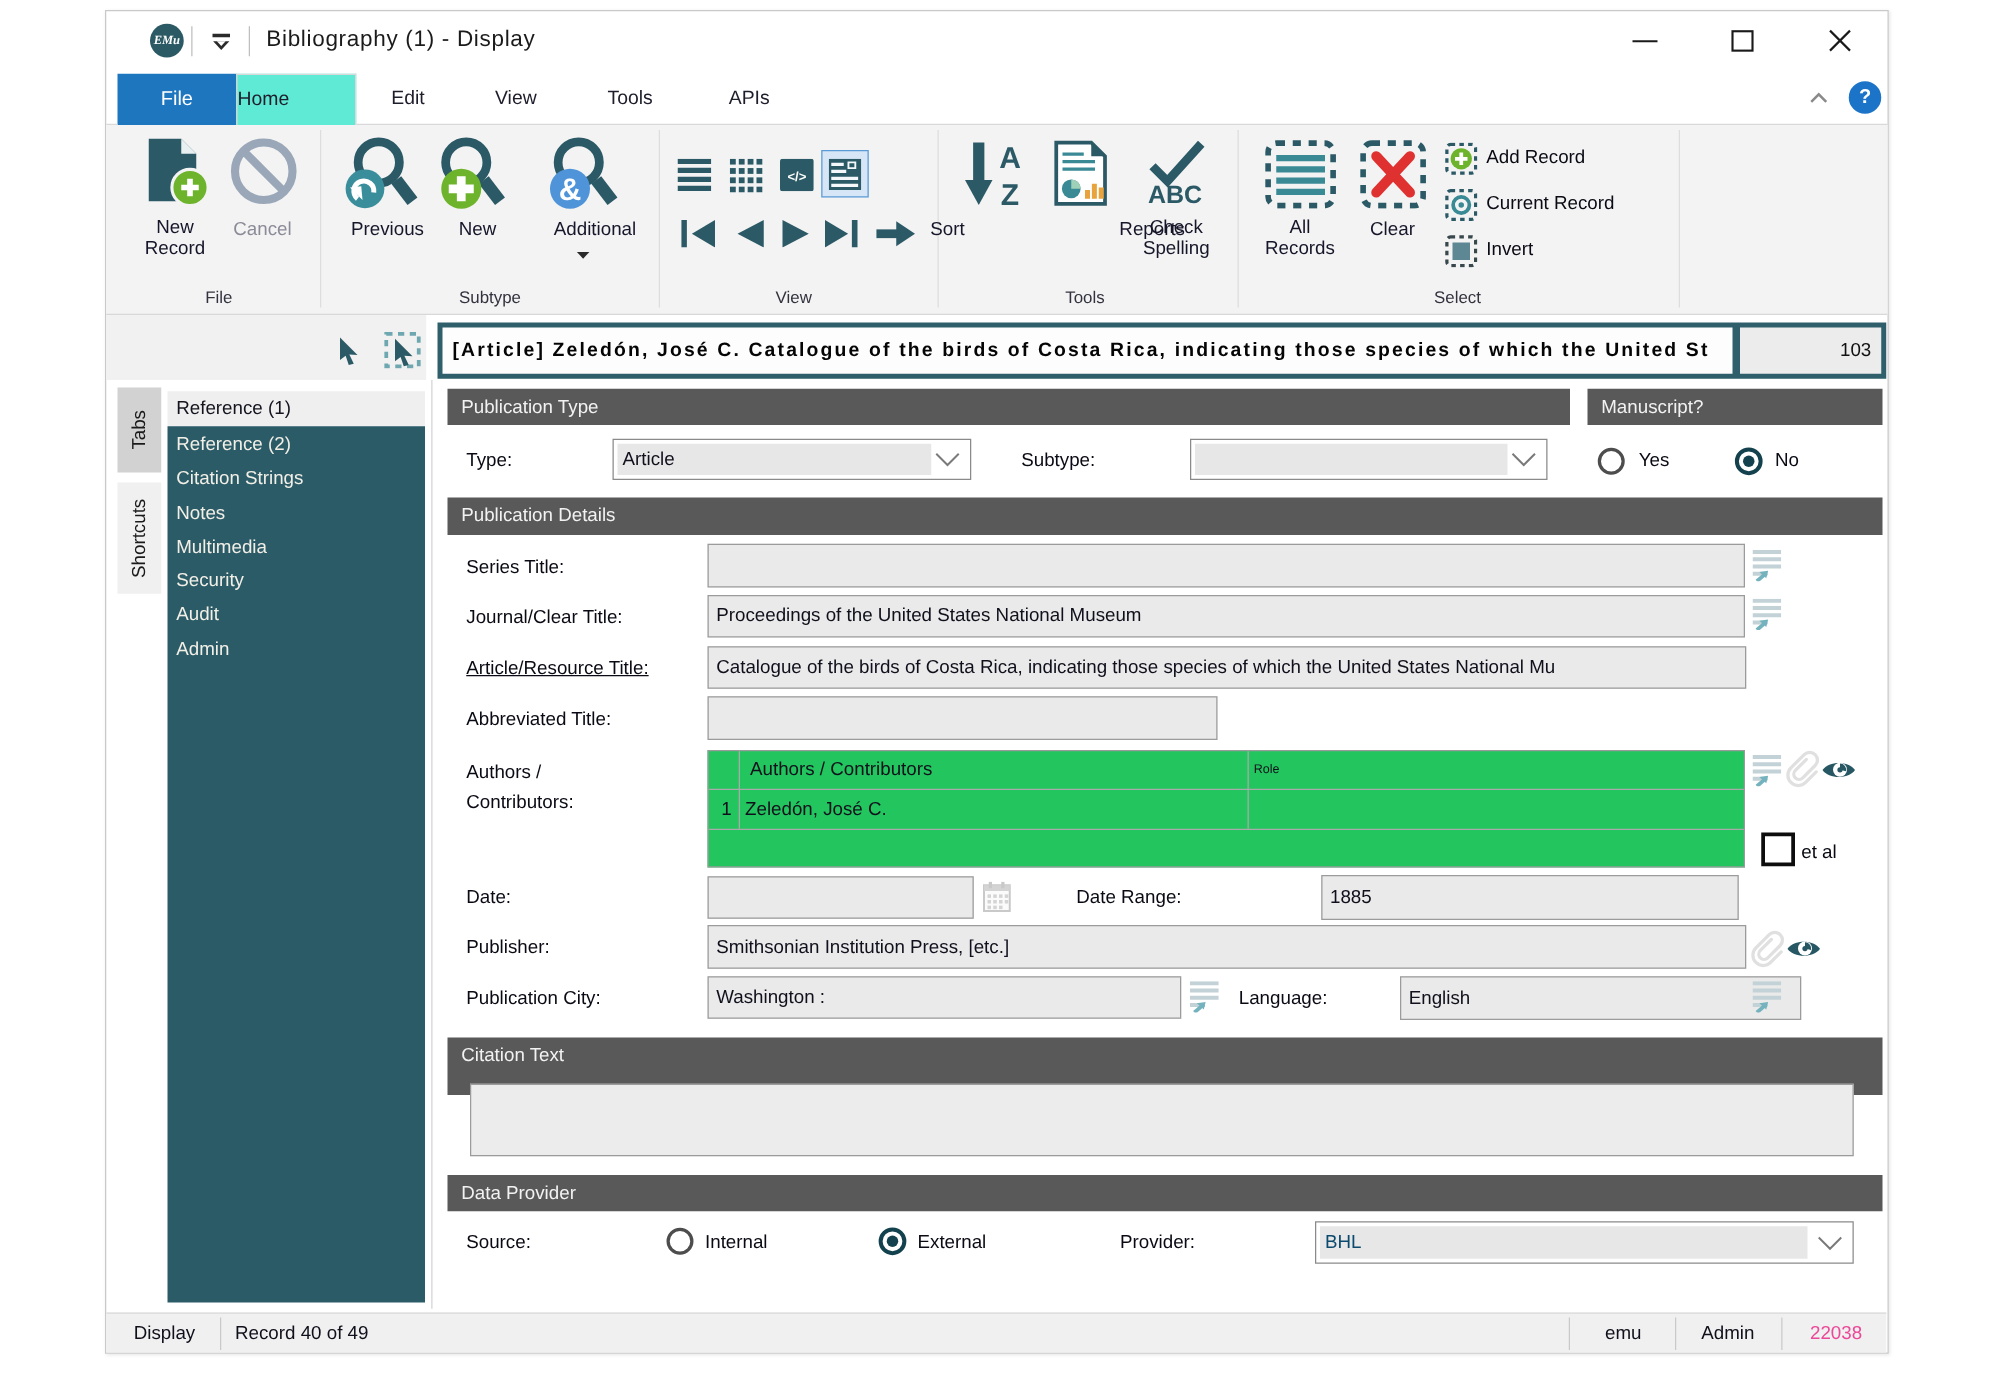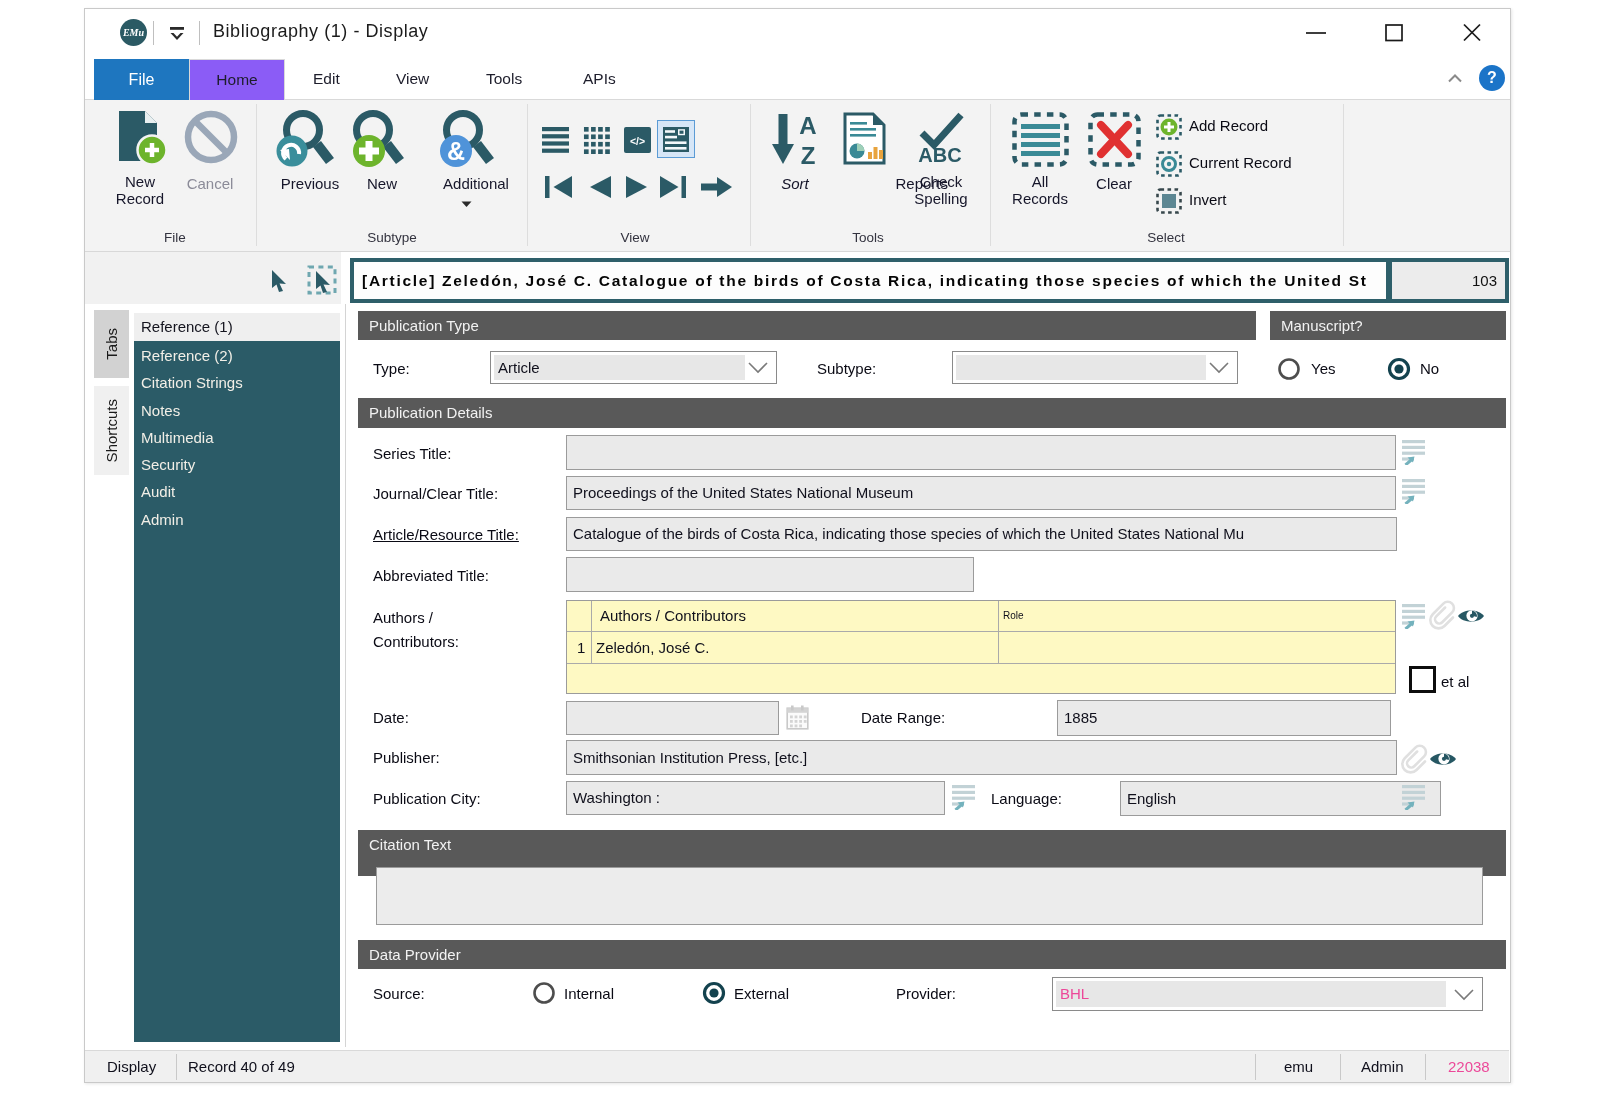--- a/index.html
+++ b/index.html
@@ -38,21 +38,21 @@
 </svg>
 <svg class="abs" style="left:1384px;top:23px;" width="20" height="19" viewBox="0 0 20 19">
   <rect x="2" y="2" width="16" height="15.5" fill="none" stroke="#1a1a1a" stroke-width="1.7"></rect>
 </svg>
 <svg class="abs" style="left:1462px;top:23px;" width="20" height="19" viewBox="0 0 20 19">
   <line x1="2" y1="1.5" x2="18" y2="17.5" stroke="#1a1a1a" stroke-width="1.7"></line>
   <line x1="18" y1="1.5" x2="2" y2="17.5" stroke="#1a1a1a" stroke-width="1.7"></line>
 </svg>
 
 <div class="abs" style="left:94px;top:59px;width:95px;height:41px;background:#1e76bf;color:#ffffff;font-size:16px;text-align:center;line-height:41px;">File</div>
-<div class="abs" style="left:189px;top:59px;width:96px;height:41px;background:#8b5cf6;border:1px solid #d9d9d9;border-bottom:none;box-sizing:border-box;color:#1d1d2b;font-size:15.5px;text-align:center;line-height:40px;">Home</div>
+<div class="abs" style="left:189px;top:59px;width:96px;height:41px;background:#5eead4;border:1px solid #d9d9d9;border-bottom:none;box-sizing:border-box;color:#1d1d2b;font-size:15.5px;line-height:40px;">Home</div>
 <div class="tabtxt" style="left:313px;top:70px;">Edit</div>
 <div class="tabtxt" style="left:396px;top:70px;">View</div>
 <div class="tabtxt" style="left:486px;top:70px;">Tools</div>
 <div class="tabtxt" style="left:583px;top:70px;">APIs</div>
 <svg class="abs" style="left:1446px;top:72px;" width="18" height="13" viewBox="0 0 18 13">
   <path d="M3 9.5 L9 3.5 L15 9.5" fill="none" stroke="#8a8a8a" stroke-width="2"></path>
 </svg>
 <div class="abs" style="left:1479px;top:65px;width:26px;height:26px;border-radius:50%;background:#1b74c8;color:#ffffff;font-size:16px;font-weight:bold;text-align:center;line-height:26px;">?</div>
 
 <div class="abs" style="left:85px;top:100px;width:1425px;height:152px;background:#f3f3f3;border-bottom:1px solid #d8d8d8;box-sizing:border-box;"></div>
@@ -171,21 +171,21 @@
   <rect x="0" y="7.5" width="17" height="7" fill="#2b5a66"></rect>
   <path d="M16 1 L31 11 L16 21 Z" fill="#2b5a66"></path>
 </svg>
 
 <svg class="abs" style="left:772px;top:112px;" width="46" height="54" viewBox="0 0 46 54">
   <rect x="6.5" y="2" width="9" height="33" fill="#2b5a66"></rect>
   <path d="M0 32 L11 52 L22 32 Z" fill="#2b5a66"></path>
   <text x="36" y="22" font-size="24" font-weight="bold" fill="#2b5a66" text-anchor="middle" font-family="Liberation Sans">A</text>
   <text x="36" y="52" font-size="24" font-weight="bold" fill="#2b5a66" text-anchor="middle" font-family="Liberation Sans">Z</text>
 </svg>
-<div class="btnlbl" style="left:755px;top:176px;width:80px;font-style:italic;">Sort</div>
+<div class="btnlbl" style="left:718px;top:176px;width:80px;">Sort</div>
 <svg class="abs" style="left:843px;top:112px;" width="43" height="53" viewBox="0 0 43 53">
   <path d="M2 2 H30 L41 13 V51 H2 Z" fill="#ffffff" stroke="#2b5a66" stroke-width="3"></path>
   <path d="M30 2 L41 13 H30 Z" fill="#2b5a66"></path>
   <rect x="7" y="10" width="17" height="2.6" fill="#3a8a96"></rect>
   <rect x="7" y="16" width="26" height="2.6" fill="#3a8a96"></rect>
   <rect x="7" y="22" width="26" height="2.6" fill="#3a8a96"></rect>
   <circle cx="14" cy="39" r="7.5" fill="#3a8a96"></circle>
   <path d="M14 39 L14 31.5 A7.5 7.5 0 0 1 21.5 39 Z" fill="#9fd0b8"></path>
   <rect x="25" y="40" width="4" height="7" fill="#e8a33d"></rect>
   <rect x="30.5" y="35" width="4" height="12" fill="#e8a33d"></rect>
@@ -296,21 +296,21 @@
 <div class="lbl" style="left:373px;top:485px;">Journal/Clear Title:</div>
 <div class="fld" style="left:566px;top:476px;width:830px;height:34px;line-height:32px;">Proceedings of the United States National Museum</div>
 <div class="lbl" style="left:373px;top:526px;text-decoration:underline;">Article/Resource Title:</div>
 <div class="fld" style="left:566px;top:517px;width:831px;height:34px;line-height:32px;">Catalogue of the birds of Costa Rica, indicating those species of which the United States National Mu</div>
 <div class="lbl" style="left:373px;top:567px;">Abbreviated Title:</div>
 <div class="fld" style="left:566px;top:557px;width:408px;height:35px;"></div>
 
 <div class="lbl" style="left:373px;top:609px;">Authors /</div>
 <div class="lbl" style="left:373px;top:633px;">Contributors:</div>
 
-<div class="abs" style="left:566px;top:600px;width:830px;height:94px;background:#fef9c3;border:1px solid #9b9b9b;box-sizing:border-box;">
+<div class="abs" style="left:566px;top:600px;width:830px;height:94px;background:#22c55e;border:1px solid #9b9b9b;box-sizing:border-box;">
   <div style="position:absolute;left:0;top:30px;width:828px;height:1px;background:#aaaaaa;"></div>
   <div style="position:absolute;left:0;top:62px;width:828px;height:1px;background:#aaaaaa;"></div>
   <div style="position:absolute;left:24px;top:0;width:1px;height:62px;background:#aaaaaa;"></div>
   <div style="position:absolute;left:431px;top:0;width:1px;height:62px;background:#aaaaaa;"></div>
   <div style="position:absolute;left:33px;top:0;line-height:30px;font-size:15px;color:#10101c;">Authors / Contributors</div>
   <div style="position:absolute;left:436px;top:0;line-height:30px;font-size:10px;color:#10101c;text-align:right;">Role</div>
   <div style="position:absolute;left:10px;top:31px;line-height:31px;font-size:15px;color:#10101c;">1</div>
   <div style="position:absolute;left:29px;top:31px;line-height:31px;font-size:15px;color:#10101c;">Zeledón, José C.</div>
 </div>
 
@@ -359,21 +359,21 @@
 </svg>
 <div class="lbl" style="left:564px;top:985px;">Internal</div>
 <svg class="abs" style="left:702px;top:981px;" width="24" height="24" viewBox="0 0 24 24">
   <circle cx="12" cy="12" r="9.5" fill="#ffffff" stroke="#13424e" stroke-width="3.2"></circle>
   <circle cx="12" cy="12" r="4.6" fill="#13424e"></circle>
 </svg>
 <div class="lbl" style="left:734px;top:985px;">External</div>
 <div class="lbl" style="left:896px;top:985px;">Provider:</div>
 <div class="abs" style="left:1052px;top:977px;width:431px;height:34px;background:#ffffff;border:1px solid #8a8a8a;box-sizing:border-box;">
   <div style="position:absolute;left:3px;top:3px;width:390px;height:26px;background:#e7e7e7;"></div>
-  <div style="position:absolute;left:7px;top:0;line-height:32px;font-size:15px;color:#ec4899;">BHL</div>
+  <div style="position:absolute;left:7px;top:0;line-height:32px;font-size:15px;color:#0c4a6e;">BHL</div>
   <svg style="position:absolute;right:7px;top:10px;" width="22" height="13" viewBox="0 0 22 13">
       <path d="M2 2 L11 11 L20 2" fill="none" stroke="#7a7a7a" stroke-width="1.6"></path>
     </svg>
 </div>
 
 <svg class="abs" style="left:1402px;top:440px;" width="23" height="25" viewBox="0 0 23 25">
   <g fill="#c2d2d6">
       <rect x="0" y="0" width="23" height="3.2"></rect>
       <rect x="0" y="5.8" width="23" height="3.2"></rect>
       <rect x="0" y="11.6" width="23" height="3.2"></rect>

